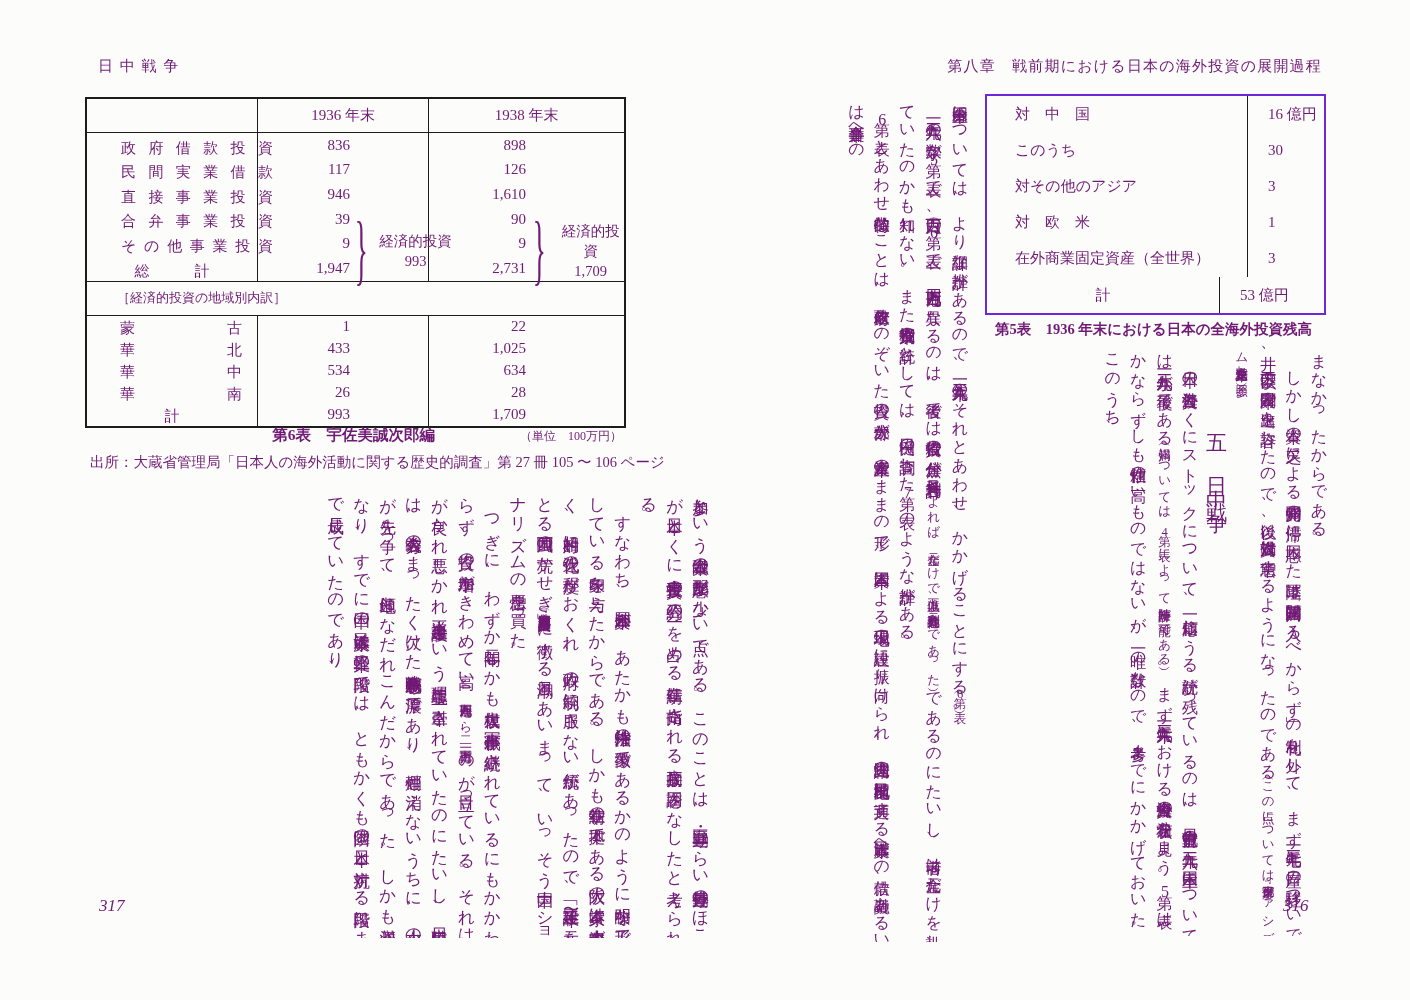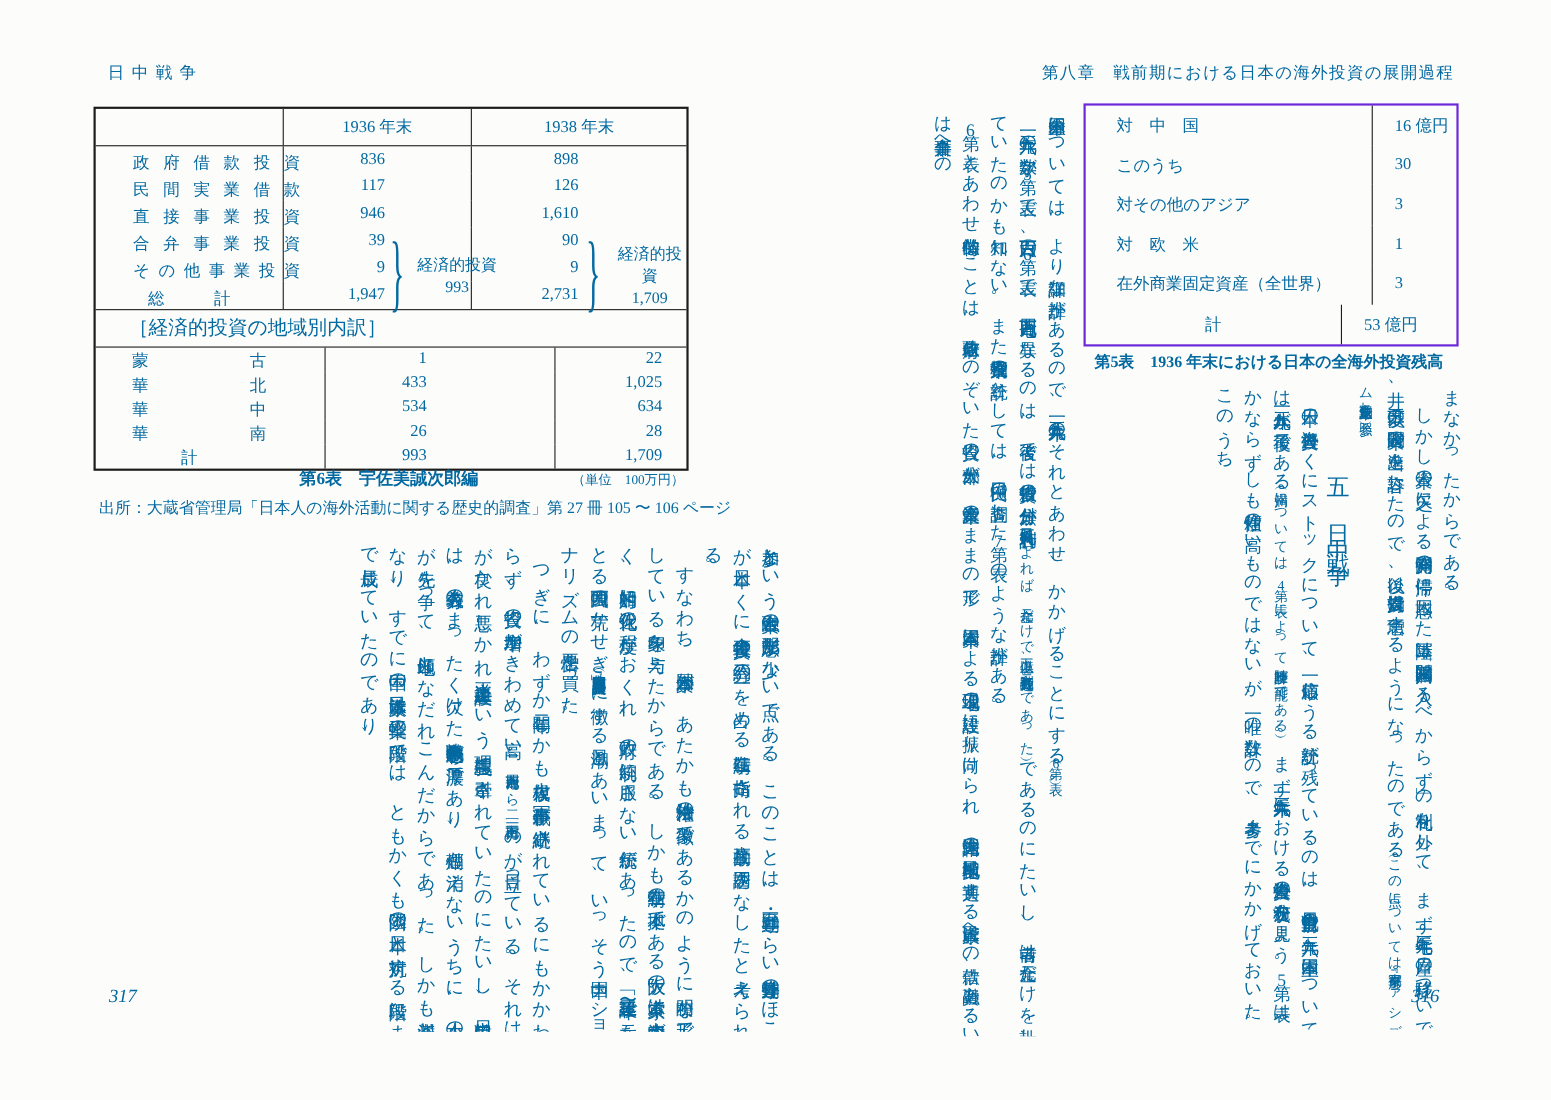--- a/index.html
+++ b/index.html
@@ -1,36 +1,36 @@
 <!DOCTYPE html>
 <html><head>
 <meta charset="utf-8">
 <style>
   html,body{margin:0;padding:0;background:#e8e8e8;}
   .stage{position:relative;width:1410px;height:1000px;background:#fcfcfa;overflow:hidden;
-         font-family:"Liberation Serif","DejaVu Serif",serif;color:#0369a1;}
+         font-family:"Liberation Serif","DejaVu Serif",serif;color:#701a75;}
   
   .phead{position:absolute;top:57px;font-size:15px;letter-spacing:.08em;}
   .phead.lft{left:98px;letter-spacing:.45em;}
   .phead.rgt{right:88px;}
   .pageno{position:absolute;top:896px;font-size:17px;font-style:italic;font-family:Liberation Serif, serif;}
   .pageno.lft{left:99px;}
   .pageno.rgt{left:1283px;}
   
   .t6{position:absolute;left:85px;top:97px;width:537px;border:2px solid #1c1c1c;font-size:15px;}
   .t6 .row{display:flex;align-items:flex-end;}
   .t6 .c-lab{width:170px;}
   .t6 .c-v1{width:170px;border-left:1.5px solid #1c1c1c;align-self:stretch;display:flex;align-items:center;}
   .t6 .c-v2{flex:1;border-left:1.5px solid #1c1c1c;align-self:stretch;display:flex;align-items:center;}
   .t6 .head{height:33px;border-bottom:1.5px solid #1c1c1c;}
   .t6 .head .c-v1,.t6 .head .c-v2{justify-content:center;}
   .sec-top .row{height:24.6px;}
-  .sec-bot .row{height:22px;gap:38px;}
+  .sec-bot .row{height:22px;}
   .sec-top{border-bottom:1.5px solid #1c1c1c;position:relative;}
-  .subrow{height:33px;border-bottom:1.5px solid #1c1c1c;display:flex;align-items:center;padding-left:30px;font-size:18px;}
+  .subrow{height:33px;border-bottom:1.5px solid #1c1c1c;display:flex;align-items:center;padding-left:30px;font-size:13px;}
   .jlab{display:inline-block;margin-left:34px;width:152px;text-align:justify;text-align-last:justify;}
   .jlab2{display:inline-block;margin-left:33px;width:122px;text-align:justify;text-align-last:justify;}
   .clab{display:block;width:170px;text-align:center;letter-spacing:1em;text-indent:1em;}
   .num1{display:block;width:92px;text-align:right;}
   .num2{display:block;width:97px;text-align:right;}
   .brace{position:absolute;display:flex;align-items:center;}
   .b1{left:266px;top:80px;height:76px;}
   .b2{left:444px;top:80px;height:76px;}
   .brc{display:inline-block;font-size:34px;transform:scale(.8,2.3);transform-origin:center;}
   .blab{margin-left:10px;text-align:center;font-size:14.5px;line-height:1.4;}

